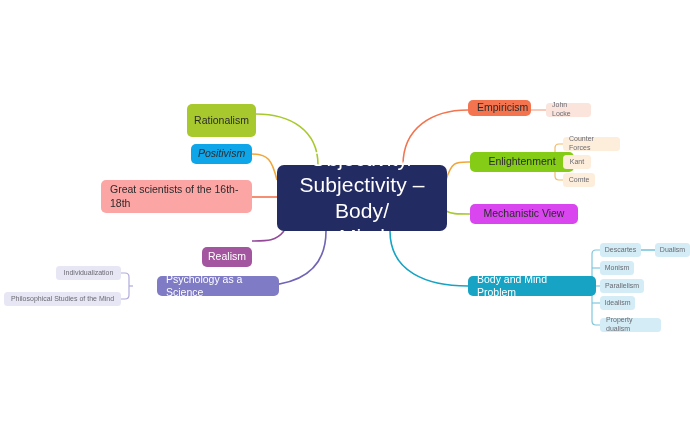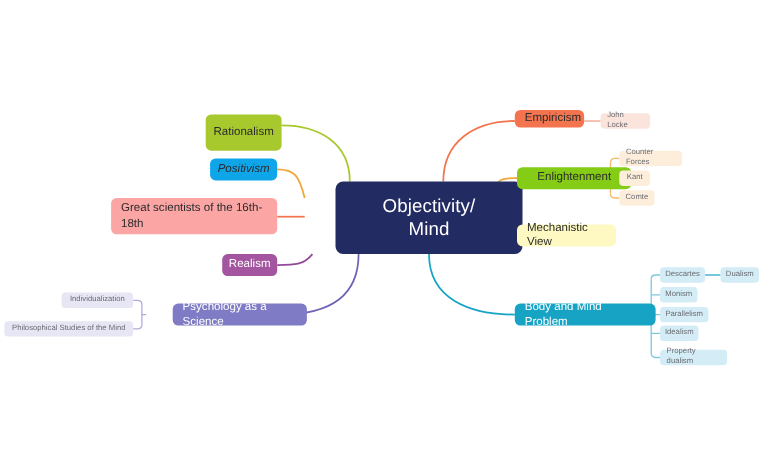--- a/index.html
+++ b/index.html
@@ -32,24 +32,23 @@
     align-items: center;
     border-radius: 5px;
     line-height: 1.25;
   }
   .central {
     background: #232b63;
     color: #ffffff;
     border-radius: 7px;
     justify-content: center;
     text-align: center;
-    font-size: 17px;
+    font-size: 21px;
     padding: 6px 10px;
     letter-spacing: 0.1px;
-    margin-left: 28px;
   }
   .main-node {
     font-size: 10.5px;
     padding: 5px 9px;
     border-radius: 5px;
   }
   .leaf-node {
     font-size: 7px;
     padding: 3px 6px;
     border-radius: 3.5px;
@@ -104,39 +103,40 @@
 
     <path d="M 133 286 L 129 286" fill="none" stroke="#b0abdb" stroke-width="1.2"></path>
     <path d="M 129 277 L 129 295" fill="none" stroke="#b0abdb" stroke-width="1.2"></path>
     <path d="M 129 277 Q 129 273 125 273 L 121 273" fill="none" stroke="#b0abdb" stroke-width="1.2"></path>
     <path d="M 129 295 Q 129 299 125 299 L 121 299" fill="none" stroke="#b0abdb" stroke-width="1.2"></path>
   </svg>
 
   <div class="node central" style="left:277px; top:165px; width:170px; height:66px;">
     <div>
       <span class="wrap2">Objectivity/</span>
+      <span class="wrap2">Subjectivity – Body/</span>
       <span class="wrap2">Mind</span>
     </div>
   </div>
 
   <div class="node main-node txt-dark" style="left:187px; top:104px; width:69px; height:33px; background:#a8c92e; justify-content:center;">
     <span>Rationalism</span>
   </div>
 
   <div class="node main-node txt-dark" style="left:191px; top:144px; width:61px; height:20px; background:#0ea5e9; justify-content:center;font-style:italic;">
     <span>Positivism</span>
   </div>
 
   <div class="node main-node txt-dark" style="left:101px; top:180px; width:151px; height:33px; background:#fca5a5; align-items:center;">
     <div>
       <span class="wrap2">Great scientists of the 16th-18th</span>
     </div>
   </div>
 
-  <div class="node main-node txt-white" style="left:202px; top:231px; width:50px; height:20px; background:#a4559f; justify-content:center;">
+  <div class="node main-node txt-white" style="left:202px; top:247px; width:50px; height:20px; background:#a4559f; justify-content:center;">
     <span>Realism</span>
   </div>
 
   <div class="node main-node txt-white" style="left:133px; top:276px; width:122px; height:20px; background:#7f7bc4; justify-content:center;margin-left:24px;">
     <span>Psychology as a Science</span>
   </div>
 
   <div class="node leaf-node" style="left:56px; top:266px; width:65px; height:14px; background:#e7e6f4; justify-content:center;">
     <span>Individualization</span>
   </div>
@@ -162,21 +162,21 @@
   </div>
 
   <div class="node leaf-node" style="left:563px; top:155px; width:28px; height:14px; background:#fdeedb; justify-content:center;">
     <span>Kant</span>
   </div>
 
   <div class="node leaf-node" style="left:563px; top:173px; width:32px; height:14px; background:#fdeedb; justify-content:center;">
     <span>Comte</span>
   </div>
 
-  <div class="node main-node txt-dark" style="left:470px; top:204px; width:90px; height:20px; background:#fef9c3; justify-content:center;">
+  <div class="node main-node txt-dark" style="left:470px; top:204px; width:108px; height:20px; background:#d946ef; justify-content:center;">
     <span>Mechanistic View</span>
   </div>
 
   <div class="node main-node txt-white" style="left:468px; top:276px; width:128px; height:20px; background:#16a3c4; justify-content:center;">
     <span>Body and Mind Problem</span>
   </div>
 
   <div class="node leaf-node" style="left:600px; top:243px; width:41px; height:14px; background:#d3ecf5; justify-content:center;">
     <span>Descartes</span>
   </div>

